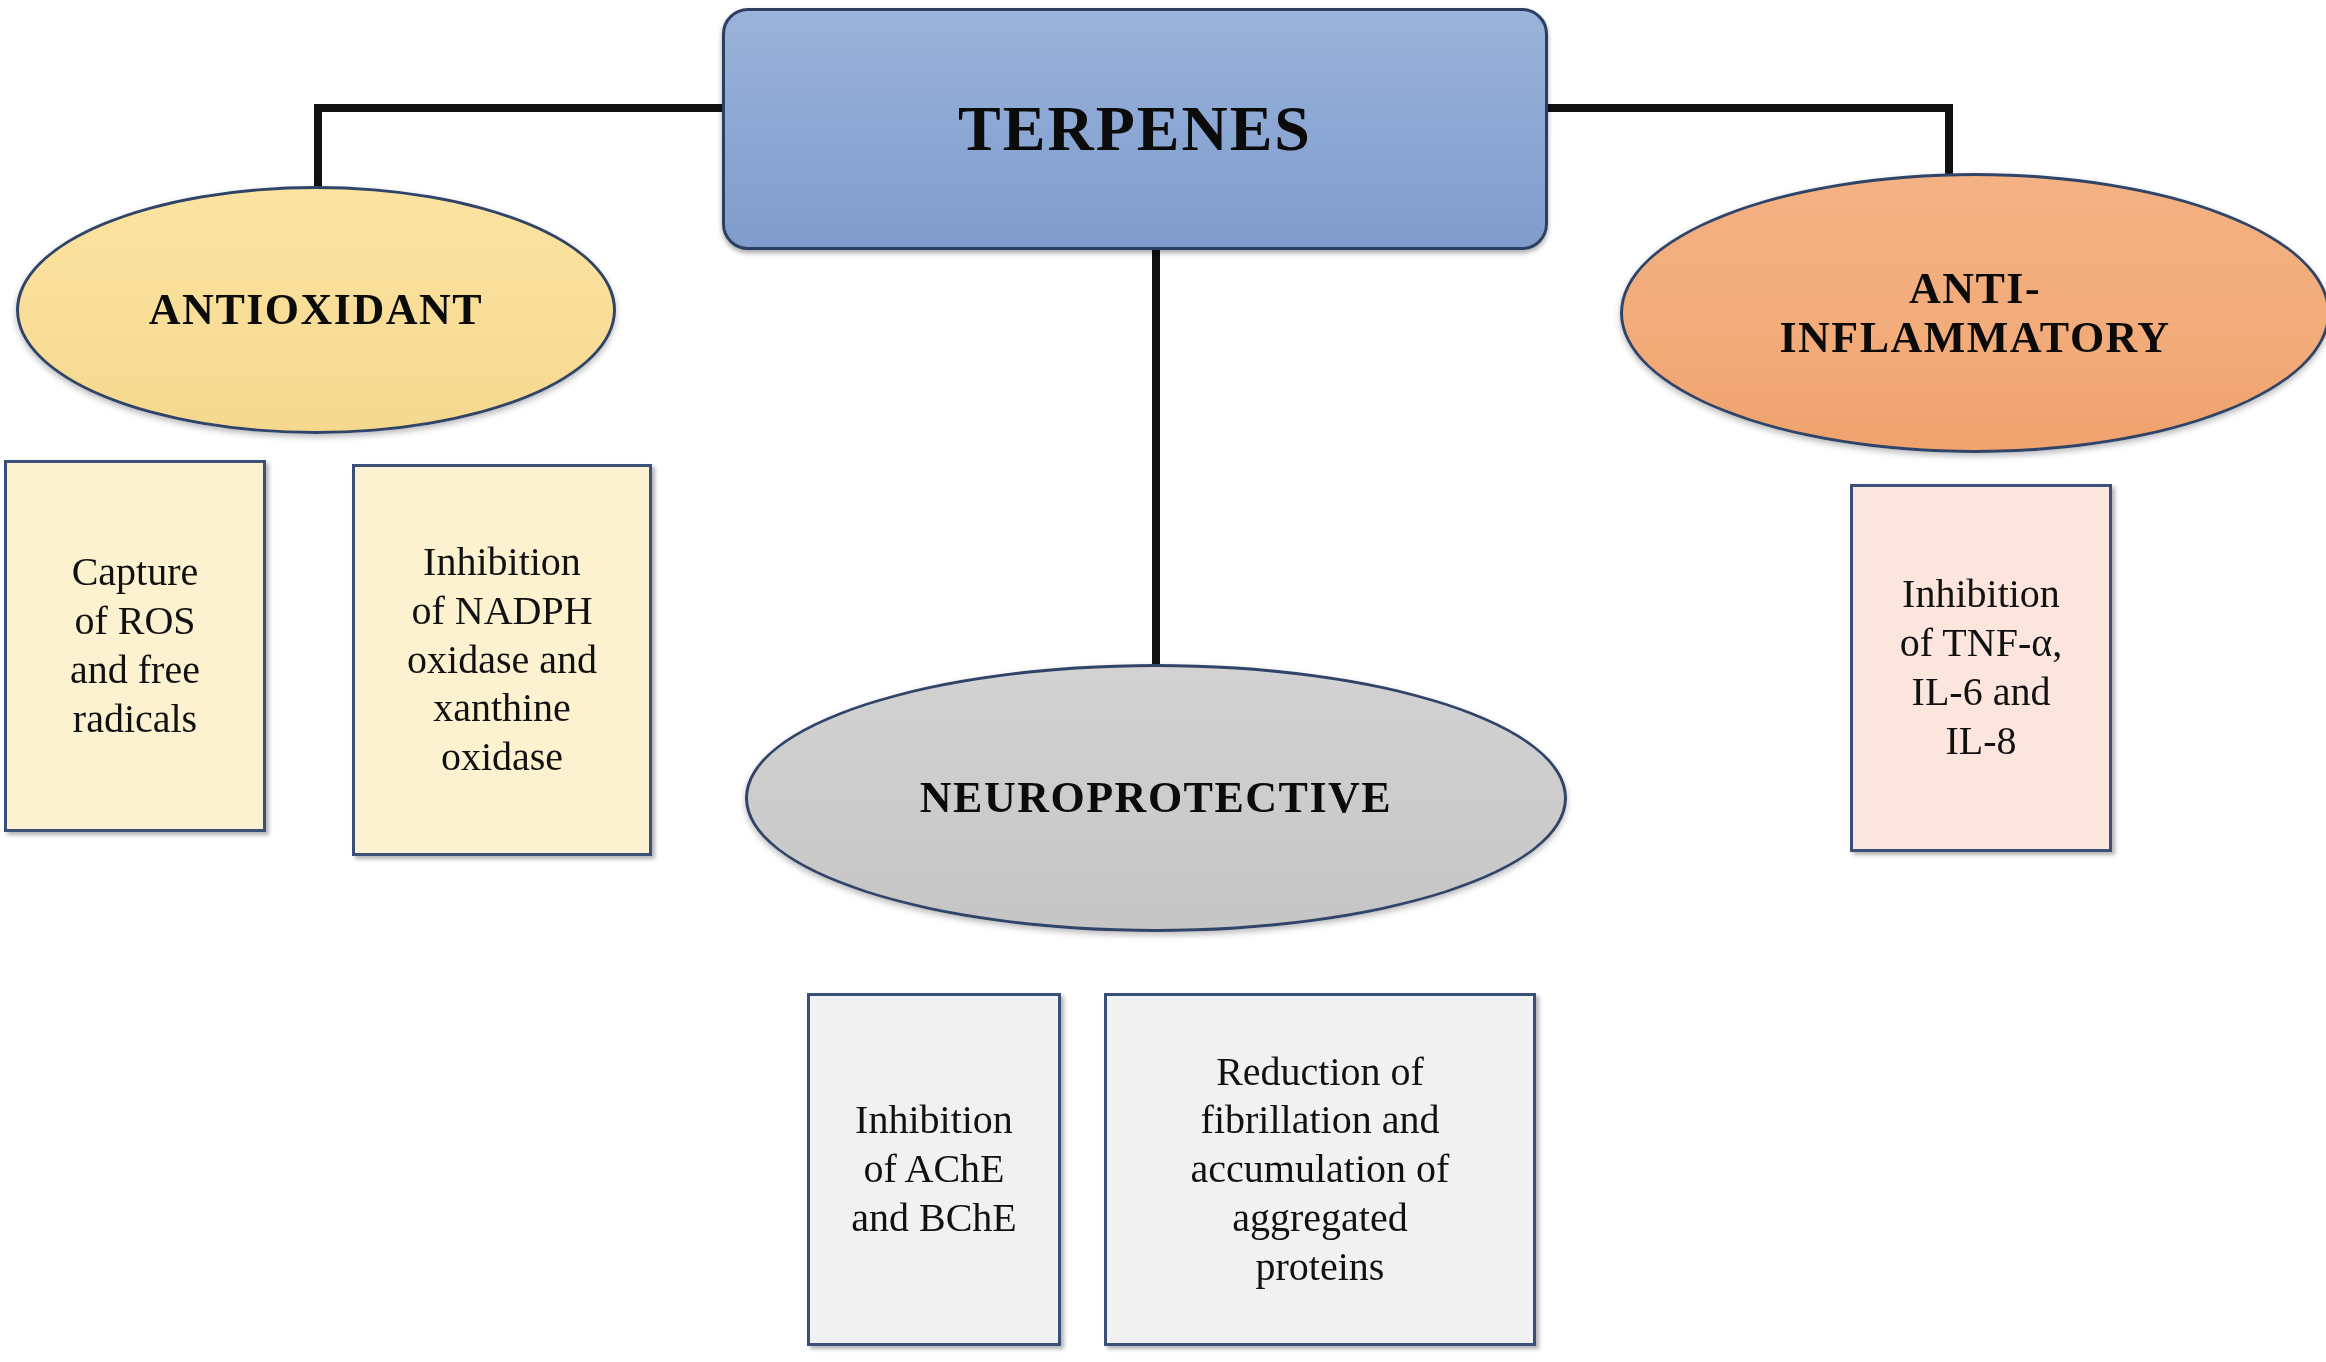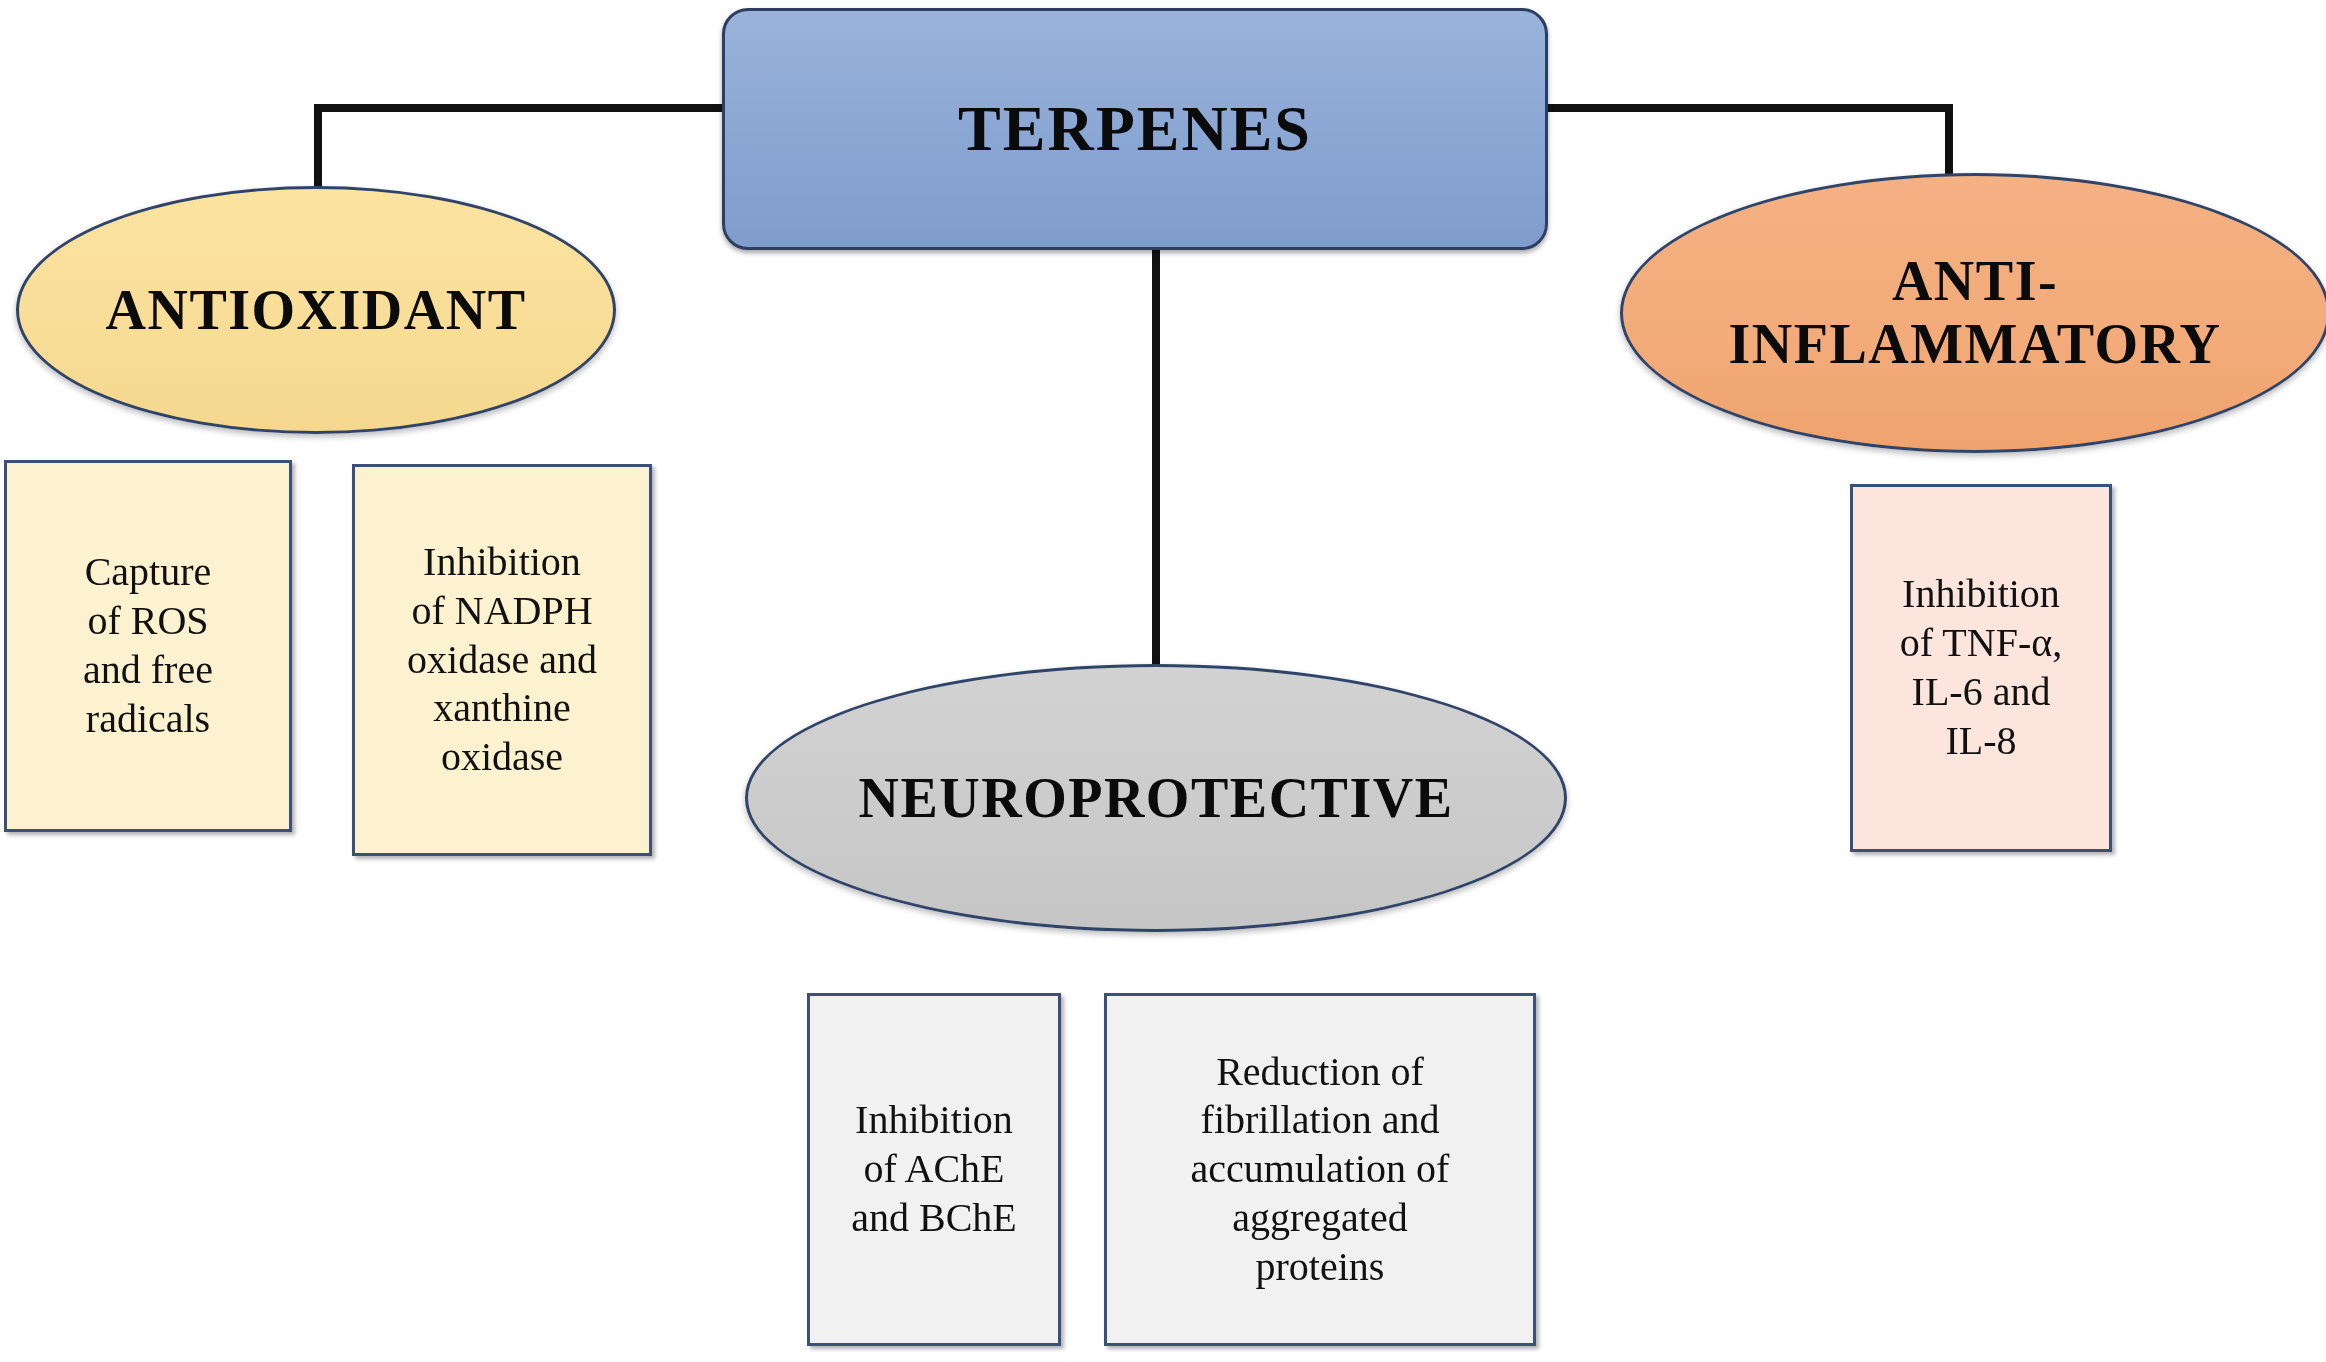--- a/index.html
+++ b/index.html
@@ -56,21 +56,21 @@
     position: absolute;
     border: 3px solid #2f4468;
     border-radius: 50%;
     display: flex;
     align-items: center;
     justify-content: center;
     box-sizing: border-box;
     box-shadow: 0 3px 6px rgba(0,0,0,0.28);
   }
   .ellipse-label {
-    font-size: 56px;
+    font-size: 44px;
     font-weight: bold;
     letter-spacing: 1.5px;
     color: #0b0b0b;
     text-align: center;
     line-height: 1.12;
     padding: 0 40px;
   }
   #ellipse-antioxidant {
     left: 16px;
     top: 186px;
@@ -108,21 +108,21 @@
     color: #111111;
     text-align: center;
     line-height: 1.22;
     padding: 0 10px;
     white-space: pre-line;
   }
   .card.yellow { background: #fdf2d0; }
   .card.pink   { background: #fbe5dc; }
   .card.gray   { background: #f1f1f1; }
 
-  #card-ros        { left: 4px;    top: 460px;  width: 288px; height: 372px; }
+  #card-ros        { left: 4px;    top: 460px;  width: 262px; height: 372px; }
   #card-nadph      { left: 352px;  top: 464px;  width: 300px; height: 392px; }
   #card-cytokines  { left: 1850px; top: 484px;  width: 262px; height: 368px; }
   #card-ache       { left: 807px;  top: 993px;  width: 254px; height: 353px; }
   #card-fibrillation { left: 1104px; top: 993px; width: 432px; height: 353px; }
 </style>
 </head>
 <body>
 
 <div id="diagram">
 

